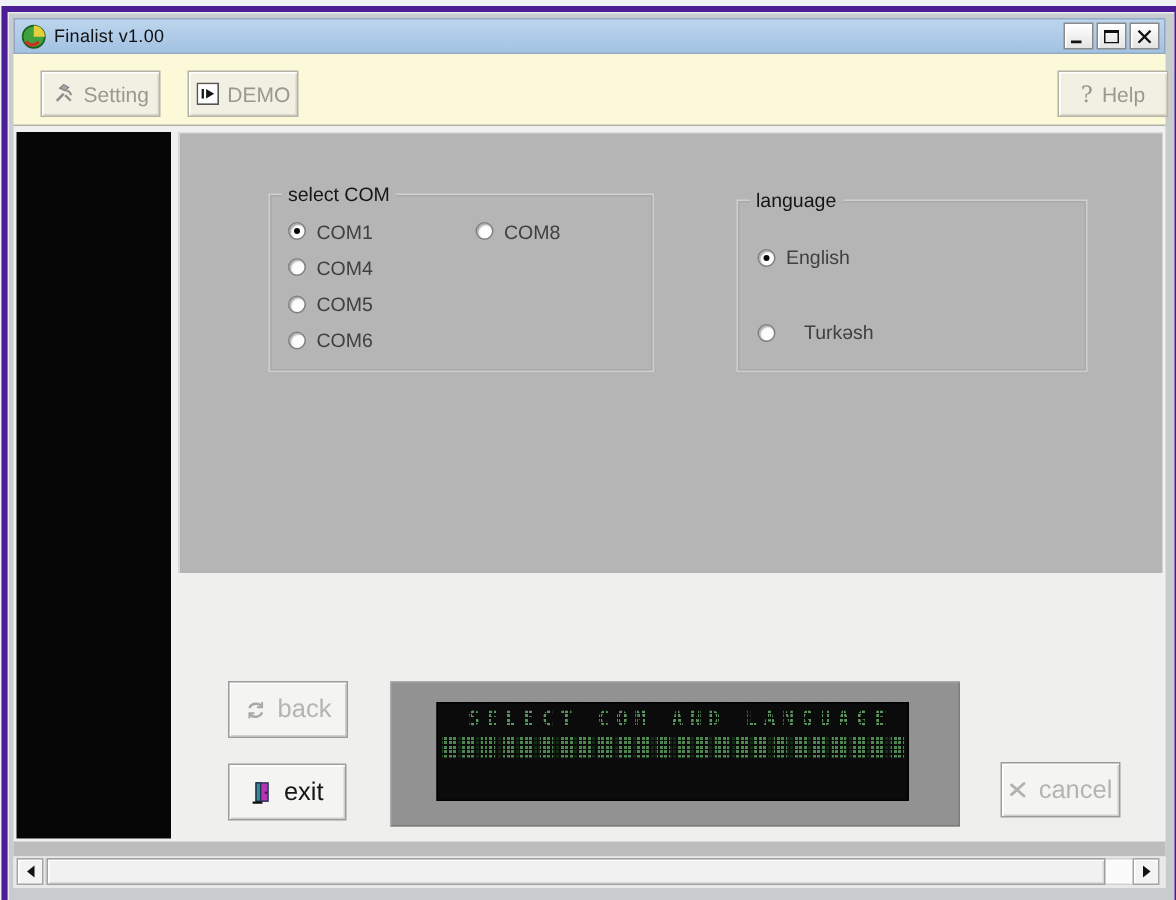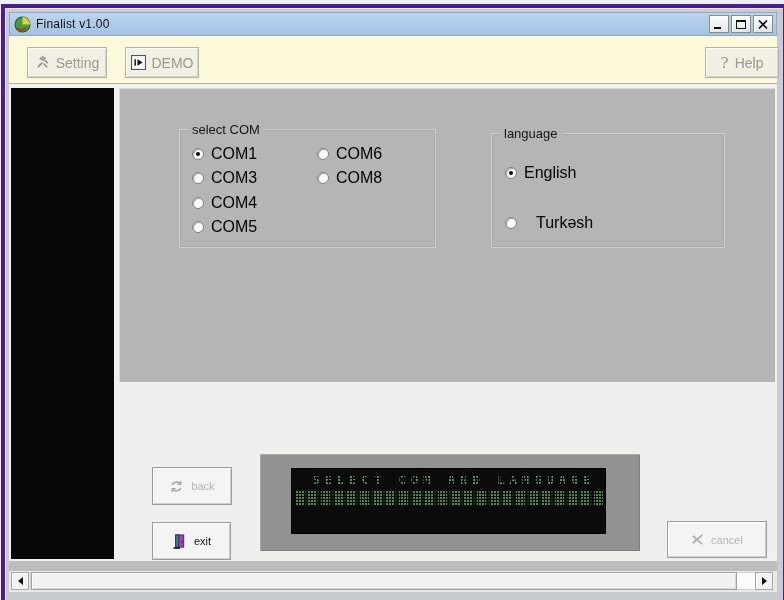--- a/index.html
+++ b/index.html
@@ -83,38 +83,38 @@
   .radio{
     width:12px;height:12px;border-radius:50%;background:#fdfdfd;
     border:1px solid #7f7f7f;box-sizing:border-box;
     box-shadow:inset 1px 1px 1px rgba(90,90,90,.5);
     position:relative;flex:0 0 auto;
   }
   .radio.checked::after{
     content:"";position:absolute;left:3px;top:3px;width:4px;height:4px;
     border-radius:50%;background:#090909;
   }
-  .radio-label{font-size:16px;color:#000000;margin-left:7px;white-space:nowrap;}
+  .radio-label{font-size:13px;color:#404040;margin-left:7px;white-space:nowrap;}
   .lang-row{position:absolute;left:13px;}
   #lang-row-0{top:30px;}
   #lang-row-1{top:80px;gap:12px;}
   
   .btn{
     position:absolute;background:#f4f4f2;
     border:1px solid #9c9c9c;
     box-shadow:inset 1px 1px 0 #ffffff, inset -1px -1px 0 #cfcfcd;
     display:flex;align-items:center;justify-content:center;gap:7px;
-    font-size:11px;color:#161616;box-sizing:border-box;margin-top:13px;
+    font-size:17px;color:#161616;box-sizing:border-box;
   }
   .btn.disabled{color:#b4b4b2;}
   .btn svg{flex:0 0 auto;}
   #btn-back{left:33px;top:72px;width:80px;height:38px;}
   #btn-exit{left:33px;top:127px;width:79px;height:38px;}
   #btn-ok{left:547px;top:74px;width:82px;height:38px;box-shadow:0 0 0 1px #6f6f6f, inset 1px 1px 0 #ffffff, inset -1px -1px 0 #cfcfcd;}
-  #btn-cancel{left:548px;top:126px;width:100px;height:37px;}
+  #btn-cancel{left:548px;top:126px;width:80px;height:37px;}
   
   .led-frame{
     position:absolute;left:141px;top:72px;width:380px;height:97px;
     background:#929292;
     box-shadow:inset 1px 1px 0 #aaaaaa, inset -1px -1px 0 #7c7c7c;
   }
   .led-display{
     position:absolute;left:31px;top:14px;width:315px;height:66px;
     background:#0b0b0b;border:1px solid #000;box-sizing:border-box;overflow:hidden;
   }
@@ -213,24 +213,20 @@
 
       <div class="groupbox" id="group-com">
         <span class="group-label">select COM</span>
         <div class="com-grid">
           <label class="radio-row">
             <span class="radio checked"></span>
             <span class="radio-label">COM1</span>
           </label>
           <label class="radio-row">
             <span class="radio"></span>
-            <span class="radio-label">COM3</span>
-          </label>
-          <label class="radio-row">
-            <span class="radio"></span>
             <span class="radio-label">COM4</span>
           </label>
           <label class="radio-row">
             <span class="radio"></span>
             <span class="radio-label">COM5</span>
           </label>
           <label class="radio-row">
             <span class="radio"></span>
             <span class="radio-label">COM6</span>
           </label>

